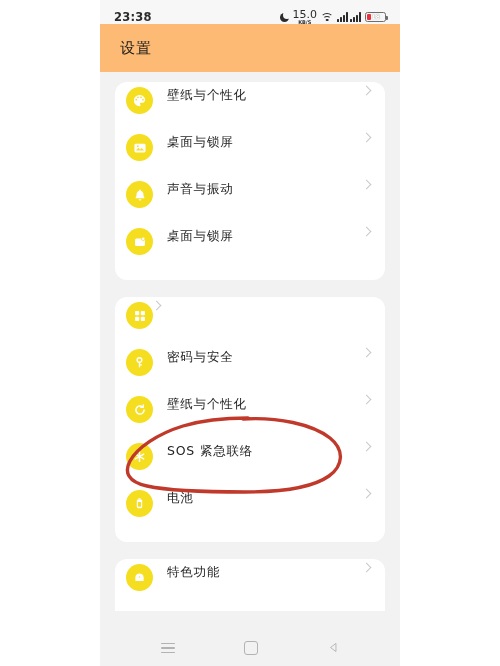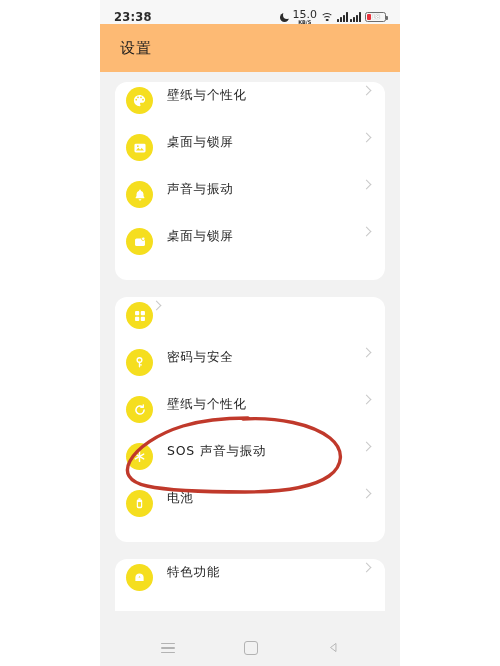--- a/index.html
+++ b/index.html
@@ -431,21 +431,21 @@
         <div class="row">
           <div class="icon-badge">
             <svg width="15" height="15" viewBox="0 0 24 24">
               <g stroke="#fff" stroke-width="2.3" stroke-linecap="round">
                 <line x1="12" y1="4.2" x2="12" y2="19.8"></line>
                 <line x1="5.3" y1="8.1" x2="18.7" y2="15.9"></line>
                 <line x1="5.3" y1="15.9" x2="18.7" y2="8.1"></line>
               </g>
             </svg>
           </div>
-          <div class="row-label">SOS 声音与振动</div>
+          <div class="row-label">SOS 紧急联络</div>
           <div class="chevron"></div>
         </div>
 
         <div class="row">
           <div class="icon-badge">
             <svg width="13" height="13" viewBox="0 0 24 24">
               <rect x="7" y="4.6" width="10" height="16" rx="2.4" fill="#fff"></rect>
               <rect x="9.8" y="2.4" width="4.4" height="2.5" rx="1" fill="#fff"></rect>
               <rect x="9.2" y="9" width="5.6" height="9" rx="1.2" fill="#f5de1f"></rect>
             </svg>

